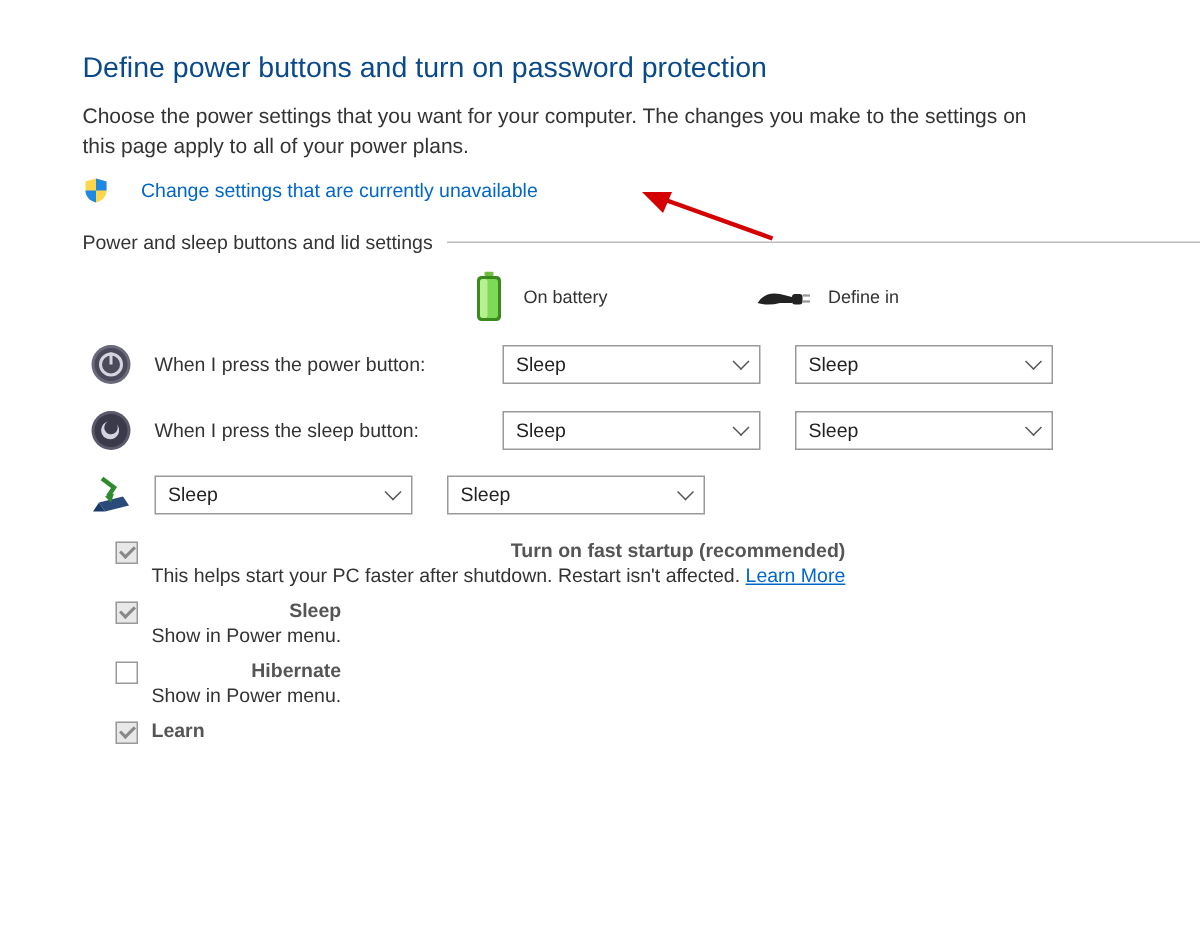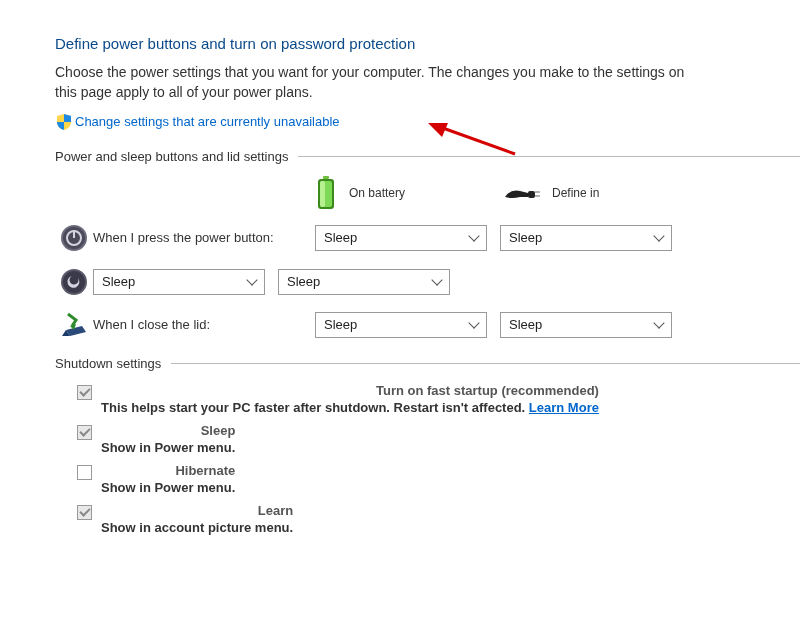--- a/index.html
+++ b/index.html
@@ -6,36 +6,36 @@
     body {
       font-family: "Segoe UI", Tahoma, sans-serif;
       font-size: 13px;
       color: #222;
       background: #fff;
       width: 800px;
       height: 627px;
       padding: 35px 0 0 55px;
     }
     .page-title {
-      font-size: 15px;
+      font-size: 19px;
       font-weight: 400;
       color: #0a4a8a;
       margin-bottom: 10px;
     }
     .subtitle {
       font-size: 14px;
       color: #333;
       line-height: 1.45;
       max-width: 640px;
       margin-bottom: 10px;
     }
     .change-link-row {
       display: flex;
       align-items: center;
-      gap: 2px;
+      gap: 21px;
       margin-bottom: 12px;
       position: relative;
     }
     .change-link {
       color: #0066cc;
       font-size: 13px;
     }
 
     .section-header {
       display: flex;
@@ -65,21 +65,21 @@
       align-items: center;
       gap: 12px;
       width: 185px;
     }
     .col-header-row .col-label { font-size: 12px; color: #333; }
 
     .setting-row {
       display: flex;
       align-items: center;
       margin-bottom: 16px;
-      gap: 0;
+      gap: 10px;
     }
     .setting-row .icon-cell {
       width: 38px;
       display: flex;
       justify-content: center;
     }
     .setting-row .label-cell {
       width: 222px;
       font-size: 13px;
       color: #333;
@@ -129,21 +129,21 @@
       content: "";
       width: 4px; height: 8px;
       border-right: 2px solid #888;
       border-bottom: 2px solid #888;
       transform: rotate(45deg);
       margin-bottom: 2px;
     }
     .check-row .chk.unchecked { background: #fff; }
     .check-row .texts { display:flex; flex-direction:column; gap:2px;align-items:flex-end; }
     .check-row .chk-label { font-weight: 600; color: #555; }
-    .check-row .chk-desc { color: #333; font-size: 13px; margin-left: 0; font-weight: bold; }
+    .check-row .chk-desc { color: #333; font-size: 13px; margin-left: 0; }
     .learn-link { color: #0066cc; text-decoration: underline; cursor: pointer; }
 
     
     .shield-icon svg, .battery-icon svg, .plug-icon svg,
     .power-icon svg, .sleep-icon svg, .lid-icon svg { display:block; }
 
     .arrow-annot {
       position: absolute;
       left: 365px;
       top: 6px;
@@ -233,20 +233,21 @@
 <div class="setting-row">
   <div class="icon-cell">
     <span class="sleep-icon">
       <svg width="28" height="28" viewBox="0 0 28 28">
         <circle cx="14" cy="14" r="13" fill="#5a5a6a"></circle>
         <circle cx="14" cy="14" r="11" fill="#3a3a4a"></circle>
         <path d="M18 10 A6 6 0 1 1 12 8 A4.5 4.5 0 1 0 18 10 Z" fill="#d4d4e0"></path>
       </svg>
     </span>
   </div>
+  <div class="label-cell">When I press the sleep button:</div>
   <div class="select-cell">
     <div class="dropdown">
       <span class="val">Sleep</span>
       <span class="caret"></span>
     </div>
   </div>
   <div class="select-cell">
     <div class="dropdown">
       <span class="val">Sleep</span>
       <span class="caret"></span>
@@ -258,40 +259,35 @@
   <div class="icon-cell">
     <span class="lid-icon">
       <svg width="32" height="26" viewBox="0 0 32 26">
         <path d="M8 18 L24 14 L28 20 L12 24 Z" fill="#2a4a7a"></path>
         <path d="M8 18 L12 24 L4 24 Z" fill="#1a3a6a"></path>
         <path d="M10 2 L18 8 L14 14" stroke="#2e8b2e" stroke-width="3" fill="none"></path>
         <polygon points="12,14 18,12 16,18" fill="#2e8b2e"></polygon>
       </svg>
     </span>
   </div>
-  <div class="label-cell">When I close the lid:</div>
   <div class="select-cell">
     <div class="dropdown">
       <span class="val">Sleep</span>
       <span class="caret"></span>
     </div>
   </div>
   <div class="select-cell">
     <div class="dropdown">
       <span class="val">Sleep</span>
       <span class="caret"></span>
     </div>
   </div>
 </div>
 
 <div class="shutdown-section">
-  <div class="section-header">
-    <span class="label">Shutdown settings</span>
-    <span class="rule"></span>
-  </div>
 
   <div class="check-row">
     <span class="chk checked"></span>
     <div class="texts">
       <span class="chk-label">Turn on fast startup (recommended)</span>
       <span class="chk-desc">
         <span>This helps start your PC faster after shutdown. Restart isn't affected.</span>
         <span> </span><a class="learn-link">Learn More</a>
       </span>
     </div>
@@ -310,16 +306,15 @@
     <div class="texts">
       <span class="chk-label">Hibernate</span>
       <span class="chk-desc">Show in Power menu.</span>
     </div>
   </div>
 
   <div class="check-row">
     <span class="chk checked"></span>
     <div class="texts">
       <span class="chk-label">Learn</span>
-      <span class="chk-desc">Show in account picture menu.</span>
     </div>
   </div>
 </div>
 
 </body></html>

